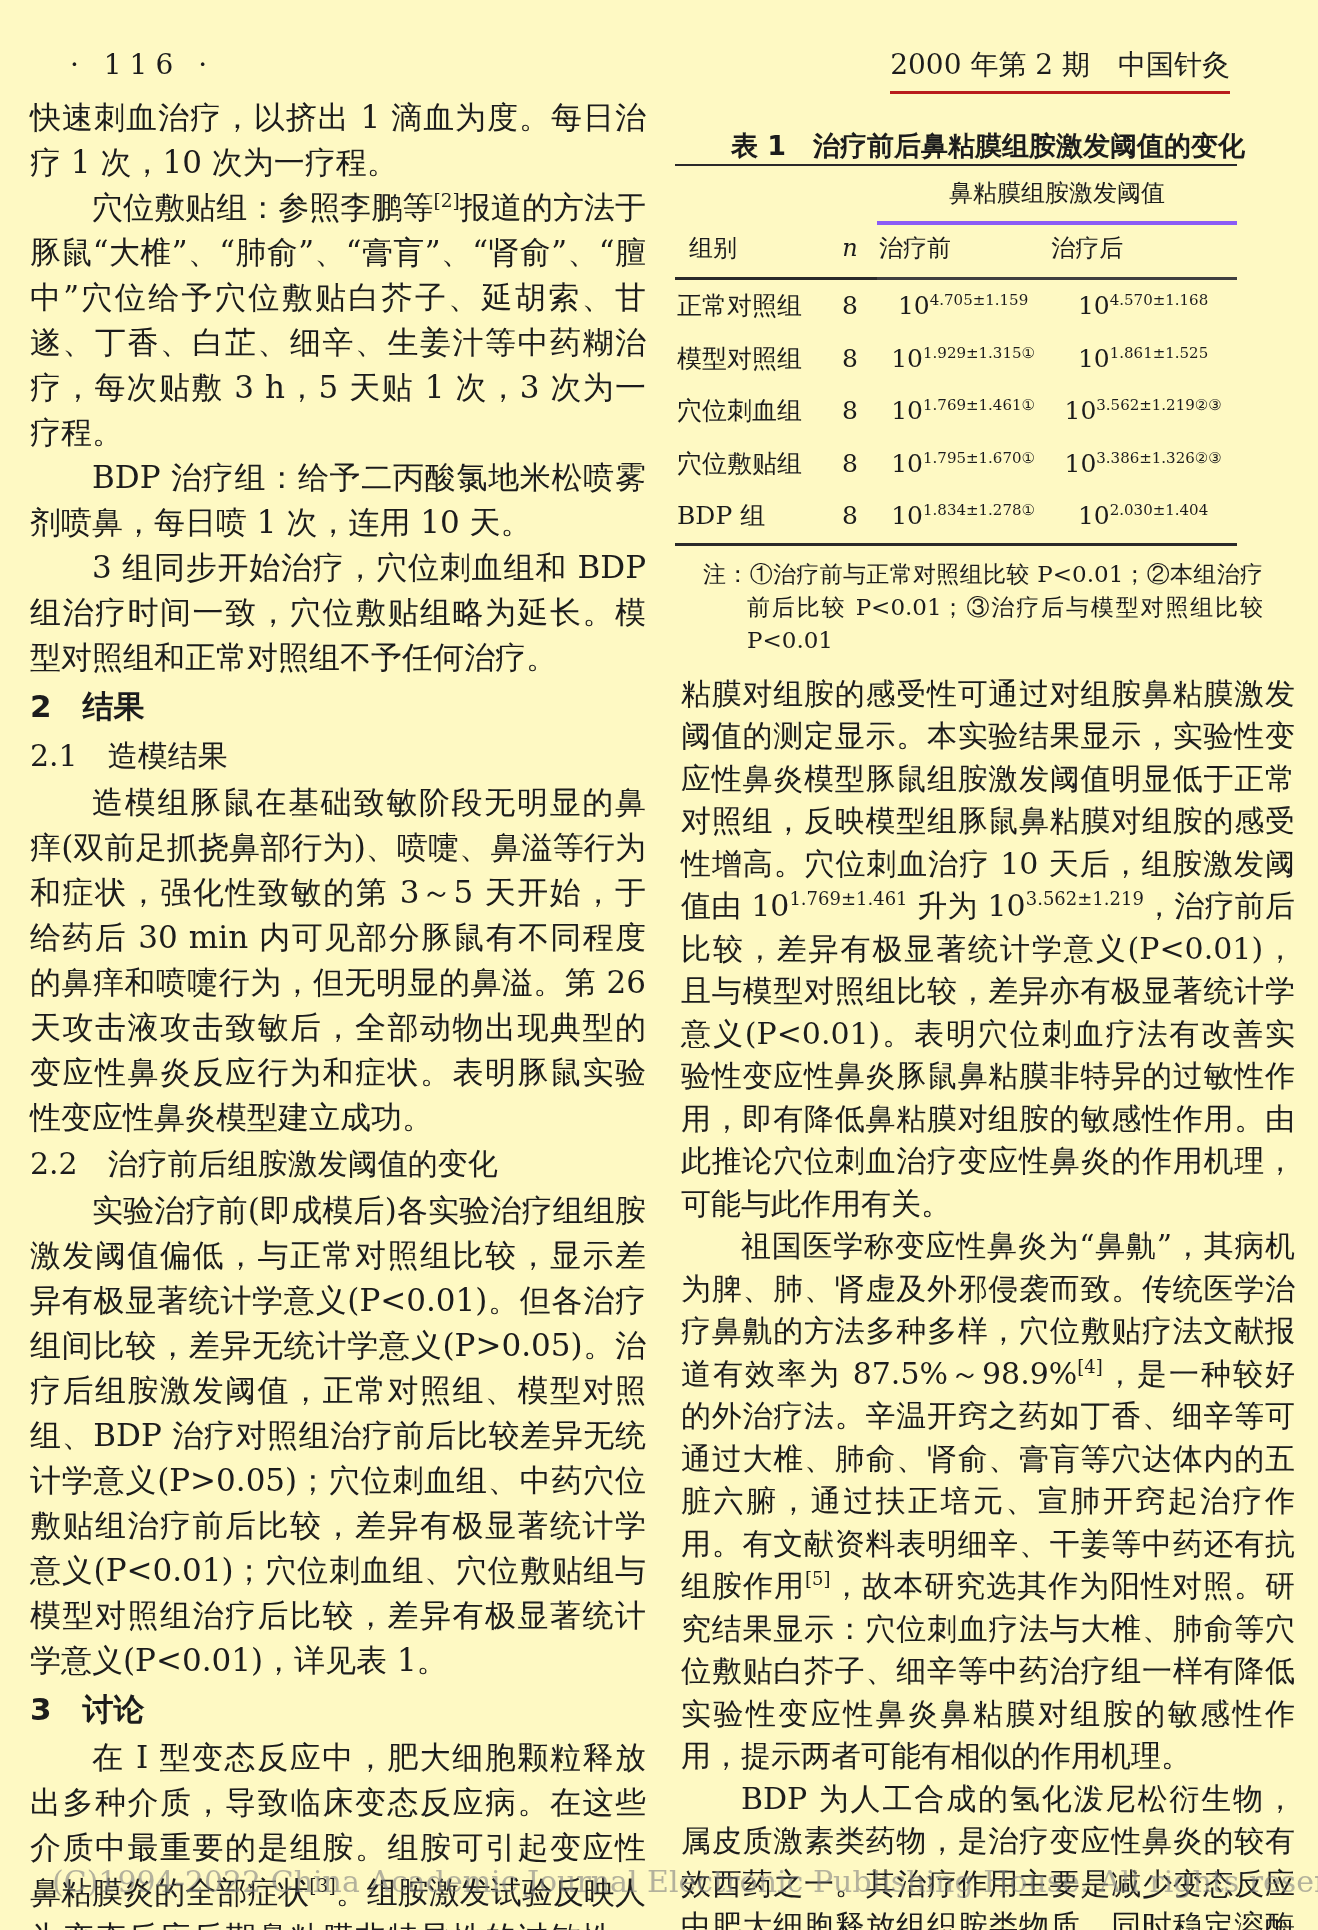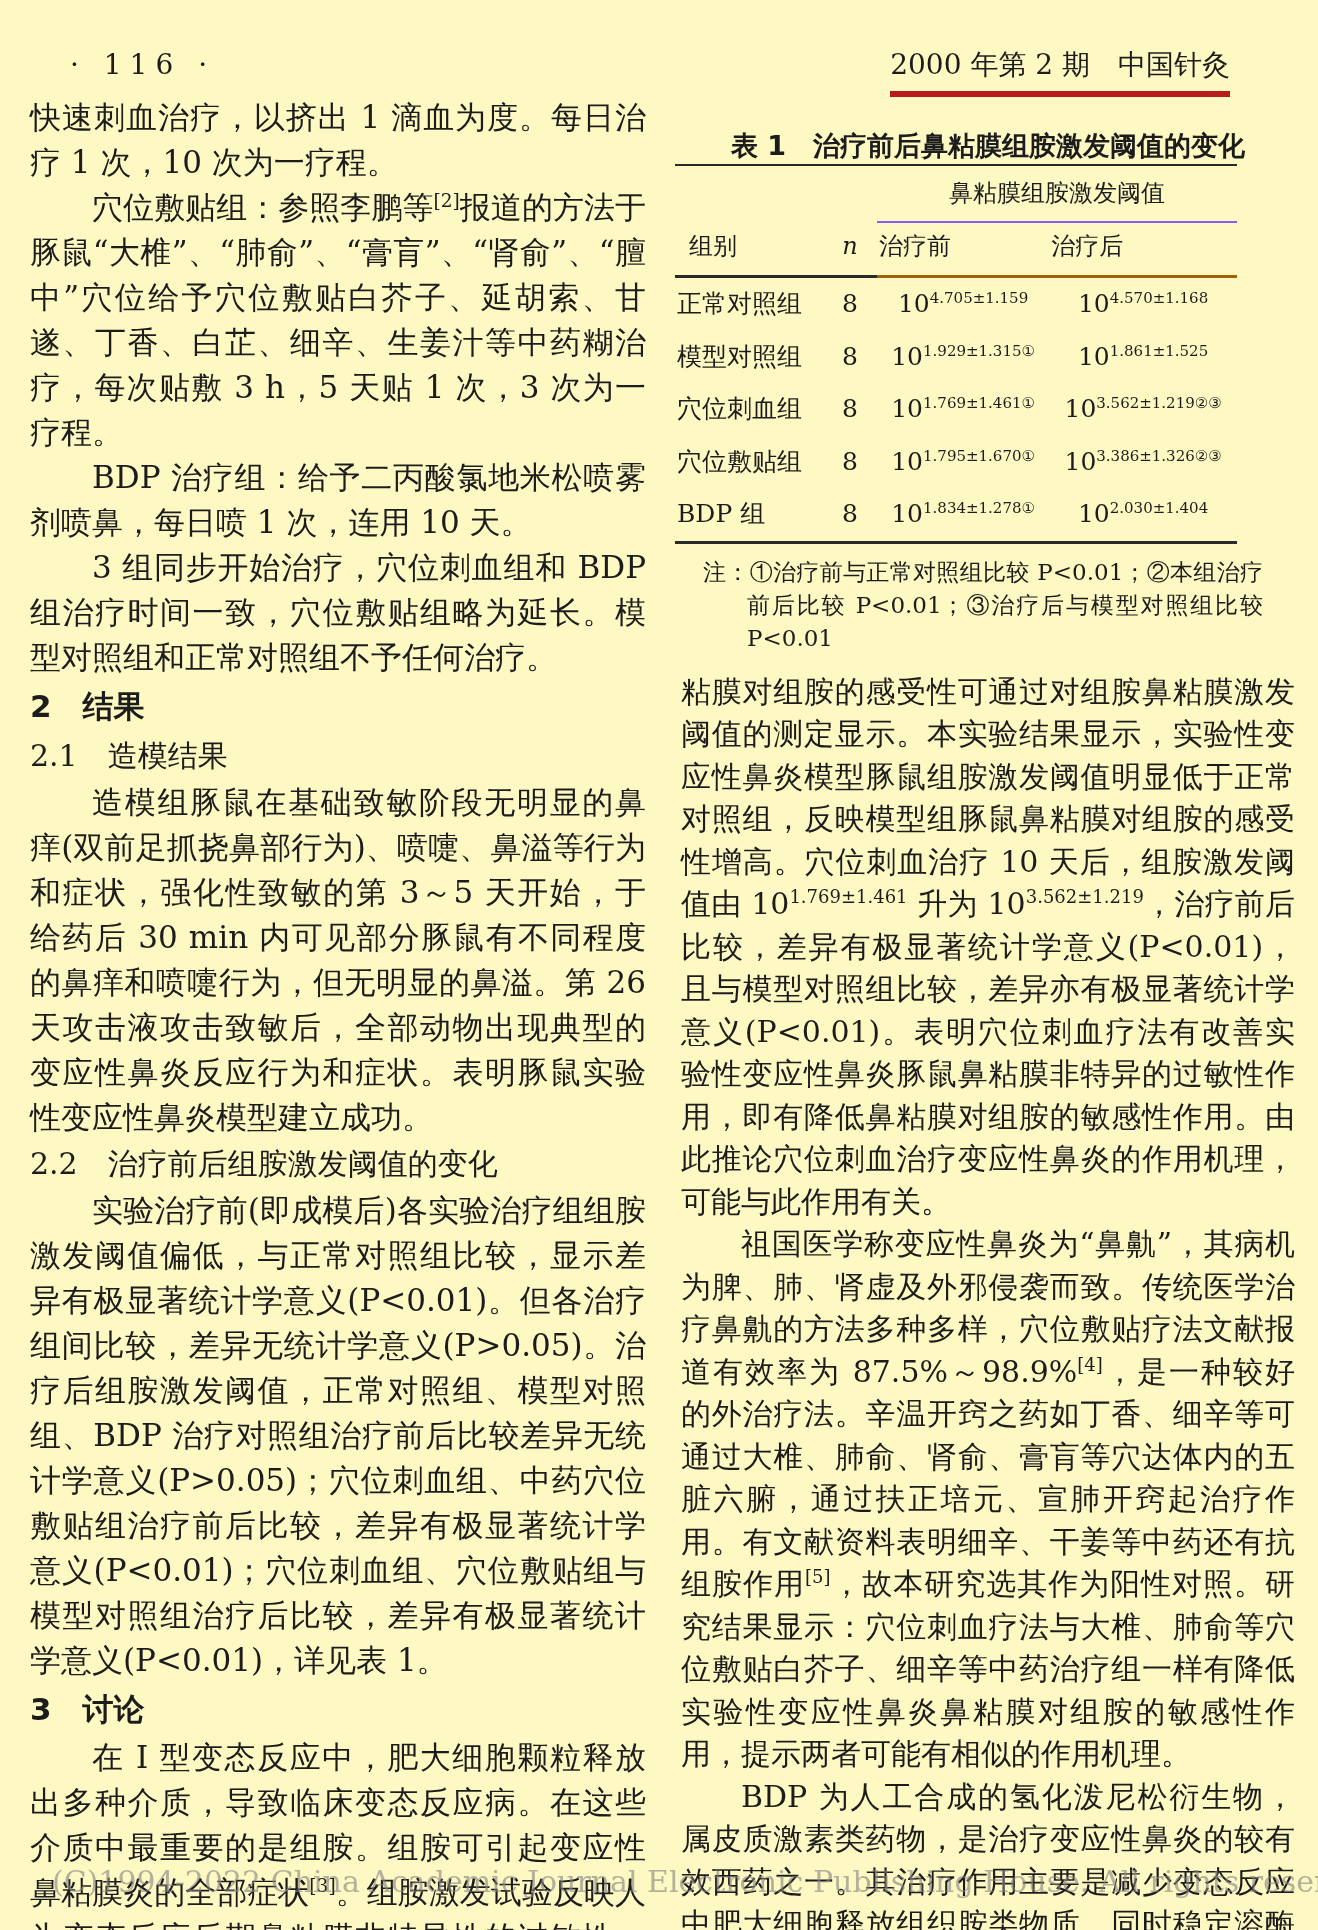--- a/index.html
+++ b/index.html
@@ -5,43 +5,43 @@
   * { margin:0; padding:0; box-sizing:border-box; }
   html,body { background:#e8e8e8; }
   .page {
     position:relative; width:1318px; height:1930px; margin:0 auto;
     background:#fef9c3; color:#1c1c1c; overflow:hidden;
     font-family:"DejaVu Serif", serif;
   }
   
   .hdr { position:absolute; top:46px; left:0; right:0; height:40px; font-size:28px; }
   .page-num { position:absolute; left:70px; top:2px; letter-spacing:8px; }
-  .journal-issue { position:absolute; right:88px; top:0; padding-bottom:7px; border-bottom:6px solid #b91c1c; }
+  .journal-issue { position:absolute; right:88px; top:0; padding-bottom:7px; border-bottom:3px solid #b91c1c; }
   
   .col { position:absolute; text-align:justify; }
   .col-left  { left:30px;  width:616px; top:95px;  font-size:31px; line-height:45px; }
   .col-right { left:681px; width:614px; top:100px; font-size:30px; line-height:42.5px; }
   .col p { text-indent:2em; }
   .col p.noindent { text-indent:0; }
   .sec-h { font-family:"DejaVu Sans", sans-serif; font-weight:bold; font-size:31px; line-height:52px; text-align:left; }
   .sub-h { font-weight:normal; font-size:30px; line-height:48px; text-align:left; }
   sup { font-size:0.60em; line-height:0; }
   
   .tbl-block { margin-bottom:10px;margin-top:28px; }
   .tbl-title { font-family:"DejaVu Sans", sans-serif; font-weight:bold; font-size:27px; text-align:center; line-height:36px; margin-top:2px; }
   .tbl-unit  { font-size:24px; text-align:right; margin:14px 58px 10px 0; line-height:30px; }
   table.t1 { border-collapse:collapse; width:562px; margin-left:-6px;
              border-top:2px solid #2a2a2a; border-bottom:3px solid #2a2a2a;
              font-size:24px; }
   table.t1 th { font-weight:normal; }
   .hr1 th { padding:6px 2px 4px; }
-  .hr2 th { padding:2px 2px 8px; border-bottom:3px solid #a16207; }
+  .hr2 th { padding:2px 2px 8px; border-bottom:3px solid #404040; }
   .c-group { width:148px; text-align:left; padding-left:14px !important; }
   .c-n { width:54px; text-align:center; font-style:italic; }
-  .c-span { text-align:center; border-bottom:2px solid #8b5cf6; padding-bottom:6px !important; }
+  .c-span { text-align:center; border-bottom:4px solid #8b5cf6; padding-bottom:6px !important; }
   .hr1 .c-group, .hr1 .c-n { vertical-align:bottom; padding-bottom:8px; border-bottom:3px solid #2a2a2a; }
   table.t1 td { padding:5px 2px; font-size:25px; }
   td.d-group { text-align:left; padding-left:14px; font-size:26px; }
   td.d-n { text-align:center; }
   td.d-val { text-align:center; padding-left:42px; }
   .tbl-note { font-size:23px; line-height:33px; margin:12px 0 16px 22px; width:560px;
               padding-left:44px; text-indent:-44px; text-align:justify; }
   
   .watermark { position:absolute; left:52px; top:1864px; width:1280px;
                font-size:30px; white-space:nowrap; overflow:hidden;

